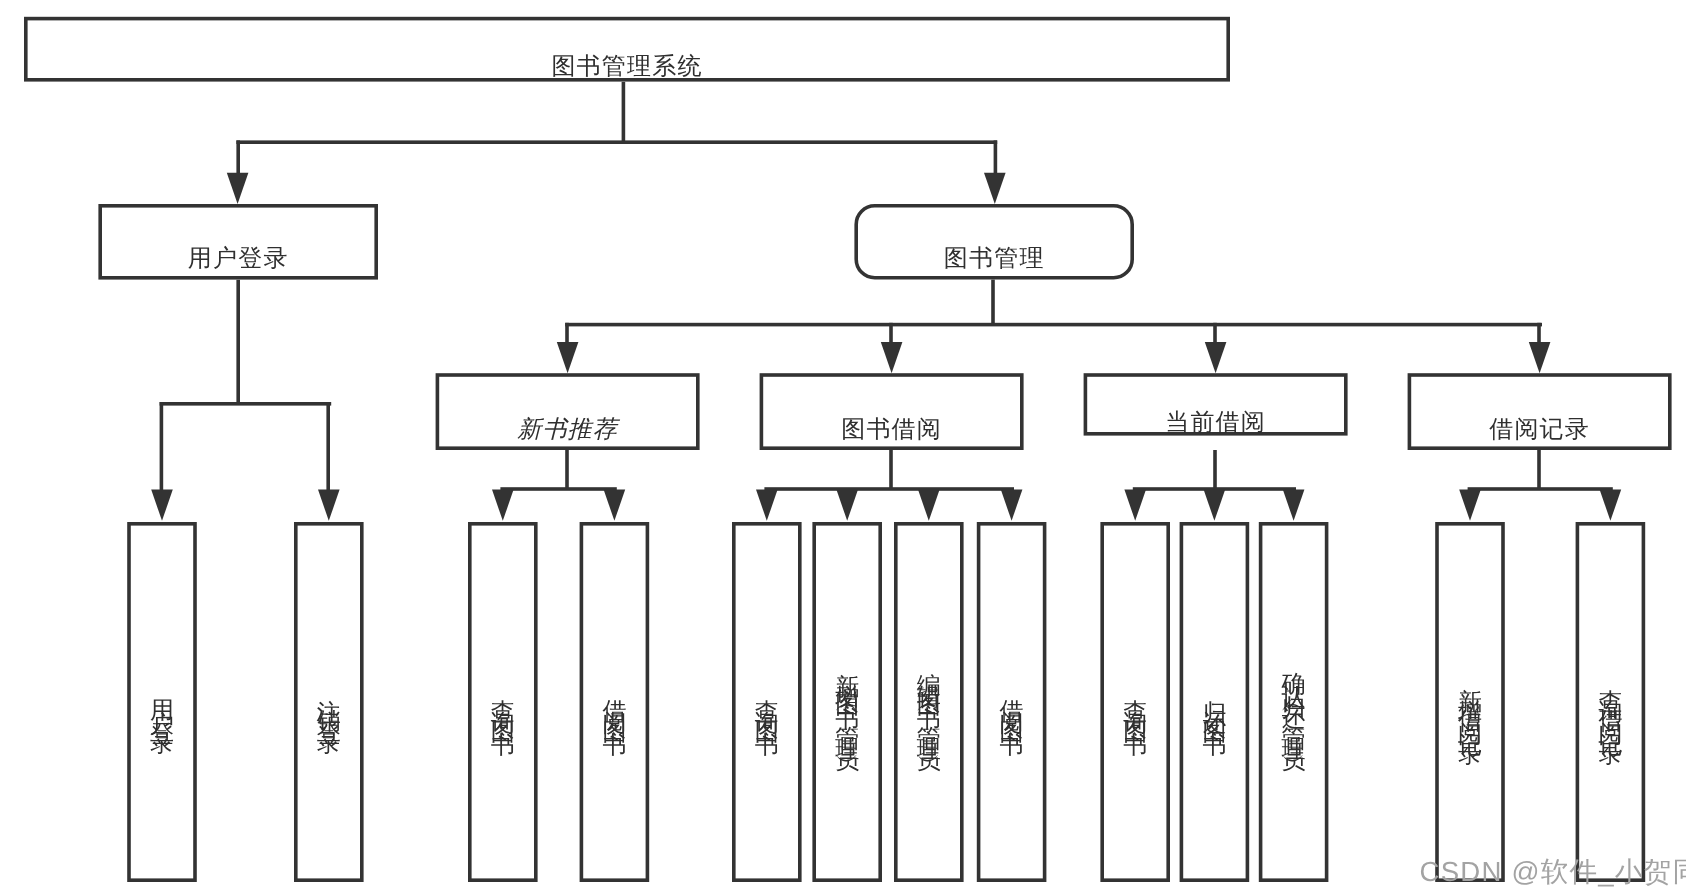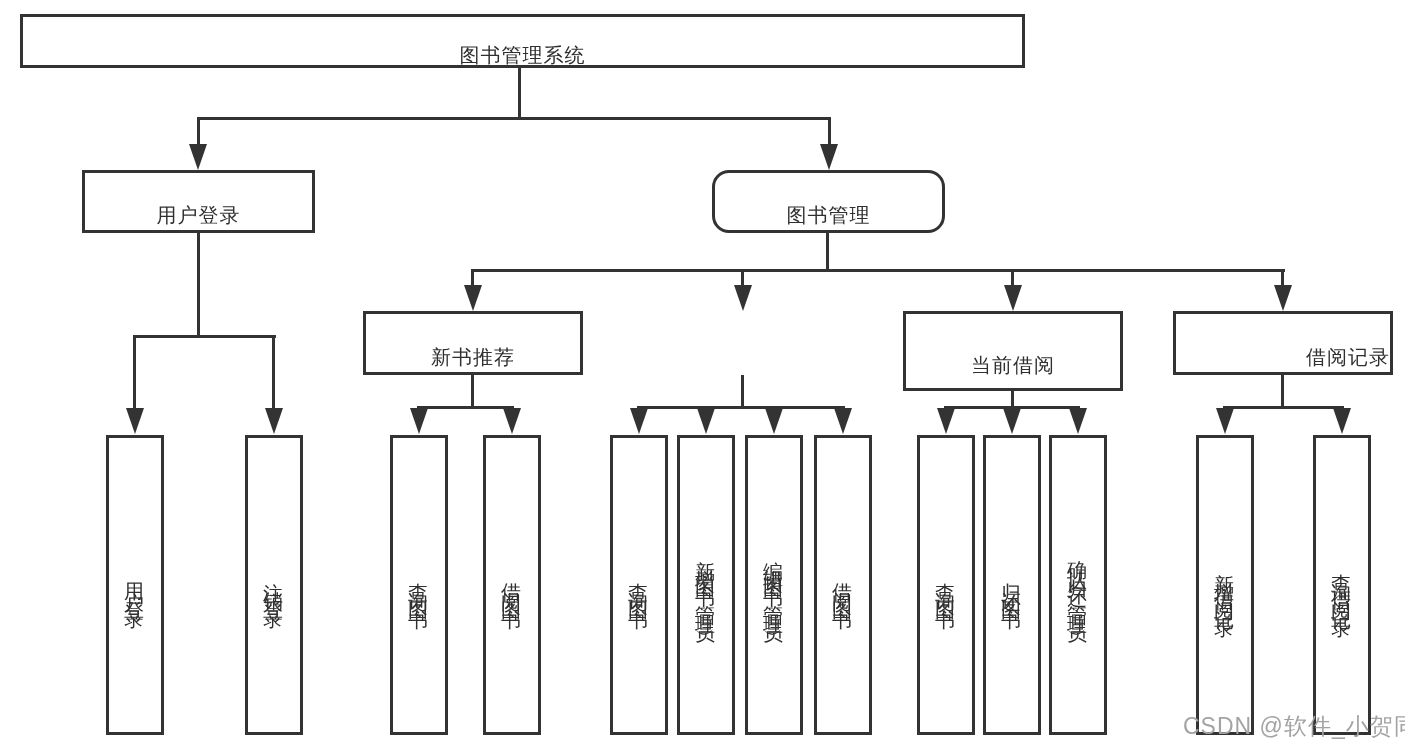--- a/index.html
+++ b/index.html
@@ -88,27 +88,30 @@
   <div class="hline" style="left:471px;top:269px;width:814px;"></div>
   <div class="vline" style="left:471px;top:269px;height:18px;"></div>
   <div class="arrow" style="left:464px;top:285px;"></div>
   <div class="vline" style="left:741px;top:269px;height:18px;"></div>
   <div class="arrow" style="left:734px;top:285px;"></div>
   <div class="vline" style="left:1011px;top:269px;height:18px;"></div>
   <div class="arrow" style="left:1004px;top:285px;"></div>
   <div class="vline" style="left:1281px;top:269px;height:18px;"></div>
   <div class="arrow" style="left:1274px;top:285px;"></div>
 
-  <div class="box" style="left:363px;top:311px;width:220px;height:64px;">
+  <div class="box" style="left:363px;top:311px;width:220px;height:64px;font-style:italic;">
     <span>新书推荐</span>
   </div>
-  <div class="box" style="left:903px;top:311px;width:220px;height:80px;">
+  <div class="box" style="left:633px;top:311px;width:220px;height:64px;">
+    <span>图书借阅</span>
+  </div>
+  <div class="box" style="left:903px;top:311px;width:220px;height:52px;">
     <span>当前借阅</span>
   </div>
-  <div class="box" style="left:1173px;top:311px;width:220px;height:64px;justify-content:flex-end;">
+  <div class="box" style="left:1173px;top:311px;width:220px;height:64px;">
     <span>借阅记录</span>
   </div>
 
   <div class="vline" style="left:471px;top:375px;height:33px;"></div>
   <div class="hline" style="left:417px;top:406px;width:97px;"></div>
   <div class="arrow" style="left:410px;top:408px;"></div>
   <div class="arrow" style="left:503px;top:408px;"></div>
 
   <div class="vline" style="left:741px;top:375px;height:33px;"></div>
   <div class="hline" style="left:637px;top:406px;width:208px;"></div>

